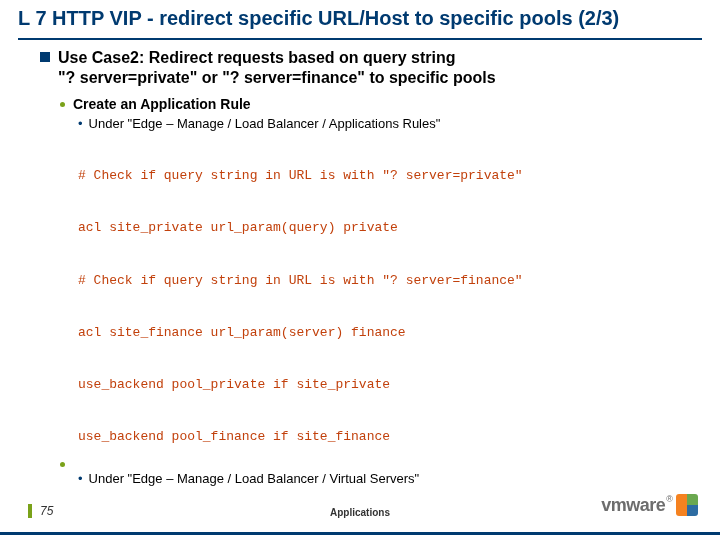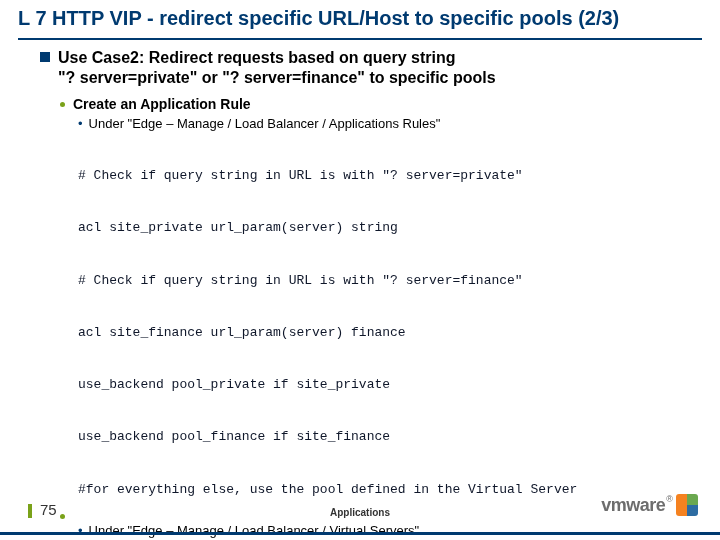--- a/index.html
+++ b/index.html
@@ -14,24 +14,24 @@
   .uc-text { font-size: 16px; font-weight: bold; color: #000; line-height: 1.25; }
   .lvl1 { margin: 8px 0 0 20px; }
   .lvl1-item { display: flex; align-items: flex-start; margin-bottom: 3px; }
   .dot1 { width: 5px; height: 5px; background: #7aa219; border-radius: 50%; flex: none; margin: 6px 8px 0 0; }
   .lvl1-text { font-size: 14px; font-weight: bold; color: #000; }
   .lvl2 { margin: 4px 0 0 38px; }
   .lvl2-item { display: flex; align-items: flex-start; margin-bottom: 6px; }
   .dot2 { color: #003a70; font-size: 13px; line-height: 16px; margin-right: 6px; }
   .lvl2-text { font-size: 13px; color: #000; }
   .codeblk { margin: 6px 0 0 38px; }
-  .codeline { font-family: "Courier New", Courier, monospace; font-size: 13px; color: #0f172a; line-height: 1.25; margin-bottom: 10px; white-space: pre-wrap; word-wrap: break-word; margin-top: 36px; }
+  .codeline { font-family: "Courier New", Courier, monospace; font-size: 13px; color: #c2410c; line-height: 1.25; margin-bottom: 10px; white-space: pre-wrap; word-wrap: break-word; margin-top: 36px; }
   .footer { position: absolute; left: 0; right: 0; bottom: 0; height: 28px; }
   .tick { position: absolute; left: 28px; bottom: 22px; width: 4px; height: 14px; background: #7aa219; }
-  .pagenum { position: absolute; left: 40px; bottom: 22px; font-size: 15px; color: #333; }
+  .pagenum { position: absolute; left: 40px; bottom: 22px; font-size: 12px; color: #333; font-style: italic; }
   .conf { position: absolute; left: 0; right: 0; bottom: 22px; text-align: center; font-size: 10px; color: #333; font-weight: bold; }
   .logo { position: absolute; right: 22px; bottom: 24px; display: flex; align-items: center; }
   .logo-text { font-size: 18px; font-weight: bold; color: #6d6d6d; letter-spacing: -0.5px; font-family: Arial, sans-serif; }
   .logo-reg { font-size: 9px; color: #6d6d6d; margin-left: 1px; position: relative; top: -6px; }
   .logo-box { display: inline-flex; width: 22px; height: 22px; margin-left: 3px; border-radius: 3px; overflow: hidden; }
   .lb-l { width: 50%; background: #f58220; }
   .lb-r { width: 50%; display: flex; flex-direction: column; }
   .lb-rt { height: 50%; background: #6aa84f; }
   .lb-rb { height: 50%; background: #2d6ca2; }
   .footer-rule { position: absolute; left: 0; right: 0; bottom: 5px; height: 3px; background: #003a70; }
@@ -63,26 +63,25 @@
 
     <div class="lvl2">
       <div class="lvl2-item">
         <div class="dot2">•</div>
         <div class="lvl2-text">Under "Edge – Manage /  Load Balancer / Applications Rules"</div>
       </div>
     </div>
 
     <div class="codeblk">
       <div class="codeline"># Check if query string in URL is with "? server=private"</div>
-      <div class="codeline">acl site_private url_param(server) string</div>
+      <div class="codeline">acl site_private url_param(query) private</div>
       <div class="codeline"># Check if query string in URL is with "? server=finance"</div>
       <div class="codeline">acl site_finance url_param(server) finance</div>
       <div class="codeline">use_backend pool_private if site_private</div>
       <div class="codeline">use_backend pool_finance if site_finance</div>
-      <div class="codeline">#for everything else, use the pool defined in the Virtual Server</div>
     </div>
 
     <div class="lvl1">
       <div class="lvl1-item">
         <div class="dot1"></div>
       </div>
     </div>
 
     <div class="lvl2">
       <div class="lvl2-item">

